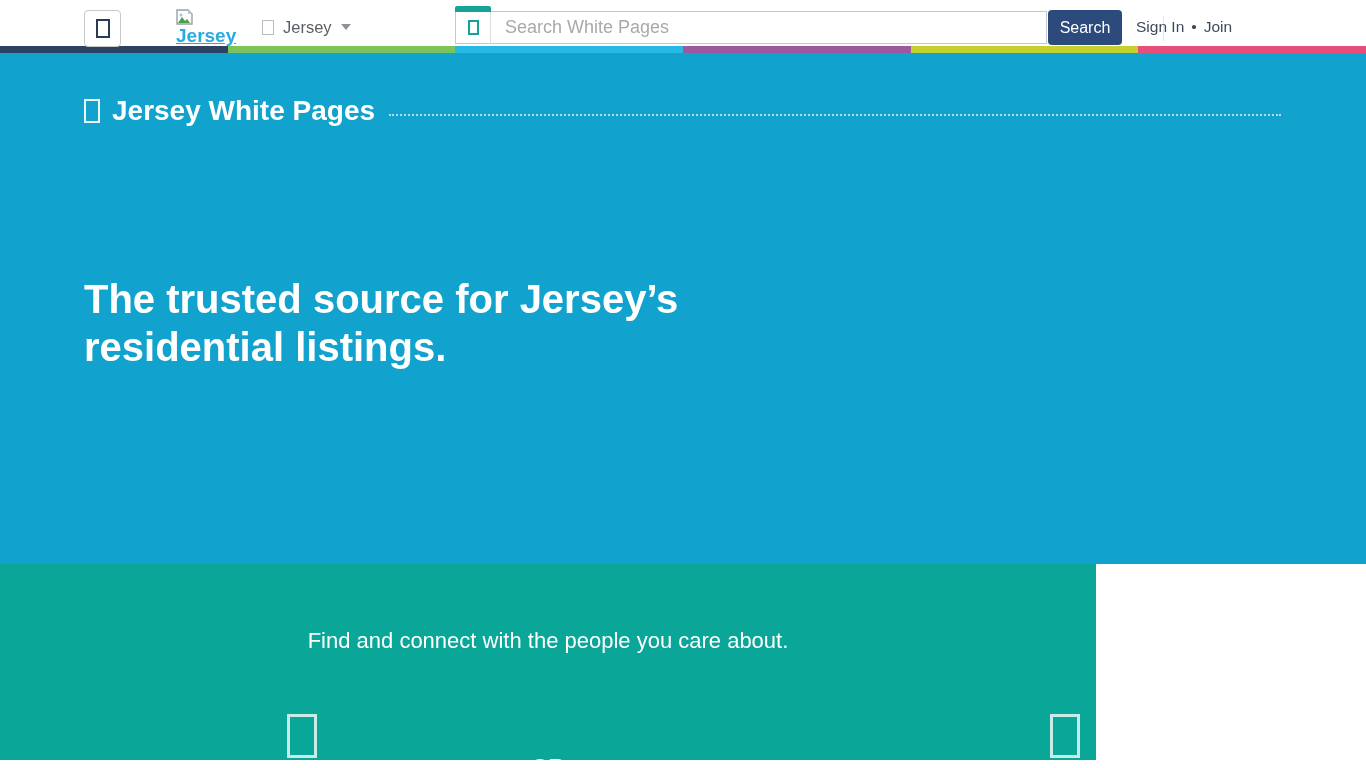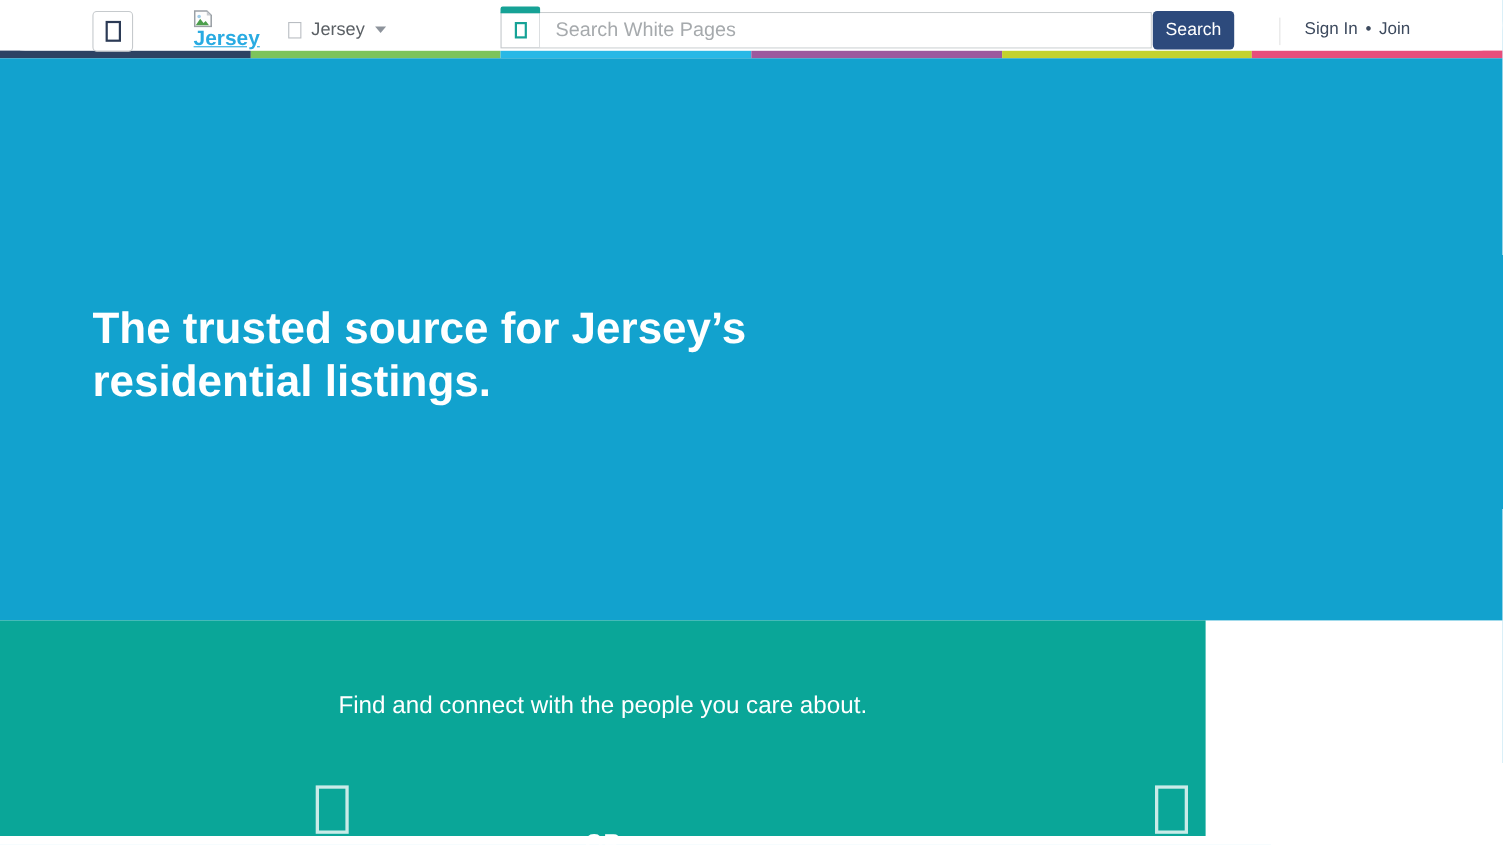--- a/index.html
+++ b/index.html
@@ -35,21 +35,21 @@
   .search-type .tofu { width:11px; height:15px; color:#16a296; }
   .search-input { flex:1; border:0; outline:none; font-size:18px; color:#333;
                   padding:0 14px; font-family:inherit; }
   .search-input::placeholder { color:#a6aaad; opacity:1; }
 
   .search-btn { position:absolute; left:1048px; top:10px; width:74px; height:35px;
                 background:#2d4a7c; border:0; border-radius:4px; color:#fff;
                 font-size:16px; font-family:inherit; cursor:pointer; }
 
   .auth-divider { position:absolute; left:1163px; top:16px; width:1px; height:25px; background:#e3e3e3; }
-  .auth { position:absolute; left:1186px; top:0; height:54px; display:flex;
+  .auth { position:absolute; left:1136px; top:0; height:54px; display:flex;
           align-items:center; gap:7px; font-size:15.5px; color:#3d4a5e; }
   .auth a { color:#3d4a5e; text-decoration:none; cursor:pointer; }
 
   
   .stripe { width:1366px; height:7px; display:flex; }
   .stripe-seg { flex:1; height:100%; }
 
   
   .hero { position:relative; width:1366px; height:511px; background:#12a2ce; }
   .section-title-row { position:absolute; left:84px; right:85px; top:42px;
@@ -119,20 +119,25 @@
 <div class="stripe">
     <div class="stripe-seg" style="background: rgb(45, 66, 99);"></div>
     <div class="stripe-seg" style="background: rgb(125, 195, 91);"></div>
     <div class="stripe-seg" style="background: rgb(40, 184, 230);"></div>
     <div class="stripe-seg" style="background: rgb(156, 89, 158);"></div>
     <div class="stripe-seg" style="background: rgb(196, 210, 46);"></div>
     <div class="stripe-seg" style="background: rgb(232, 78, 124);"></div>
   </div>
 
 <div class="hero" style="background: rgb(18, 162, 206);">
+  <div class="section-title-row">
+    <span class="tofu"></span>
+    <span class="section-title">Jersey White Pages</span>
+    <span class="dotted-rule"></span>
+  </div>
   <h1 class="headline">The trusted source for Jersey’s residential listings.</h1>
 </div>
 
 <div class="connect" style="background: rgb(10, 166, 152);">
   <p class="connect-subtitle">Find and connect with the people you care about.</p>
   <div class="connect-icon left">
     <span class="tofu"></span>
   </div>
   <div class="connect-icon right">
     <span class="tofu"></span>

